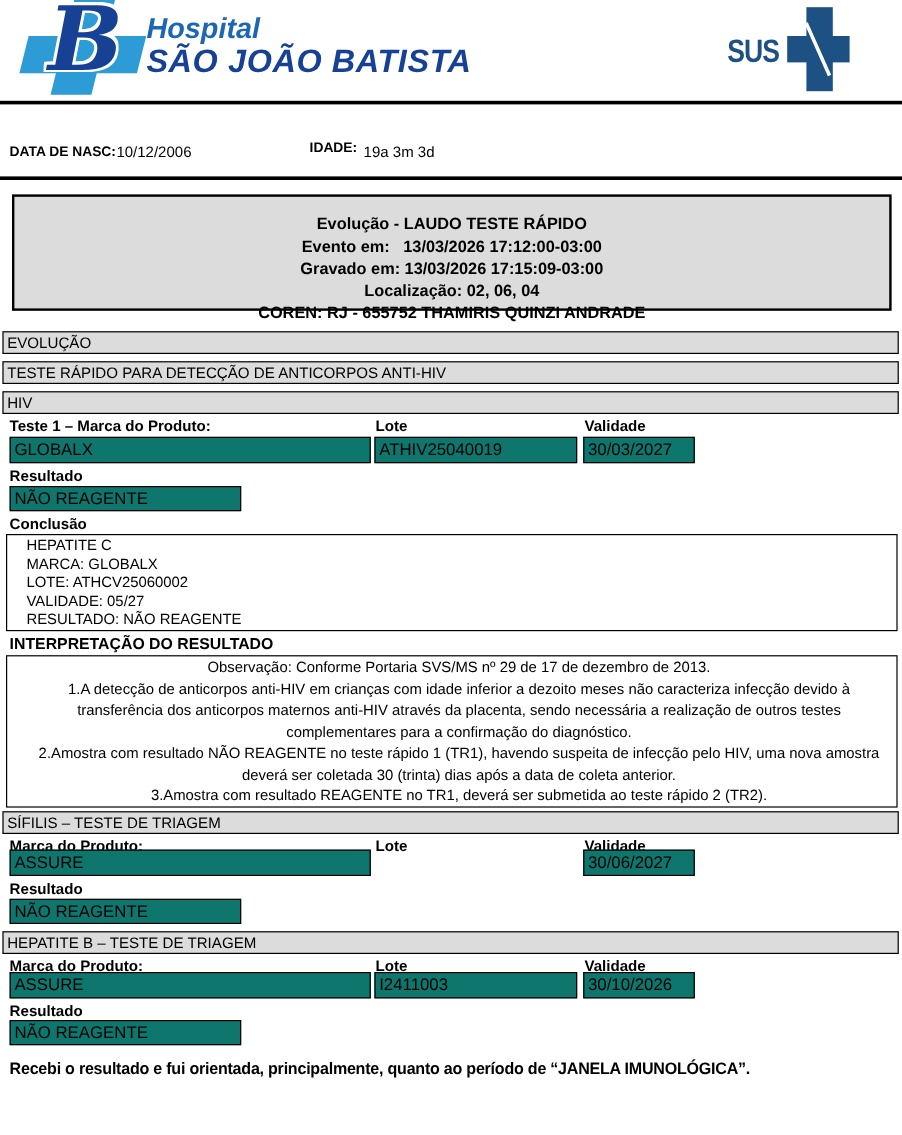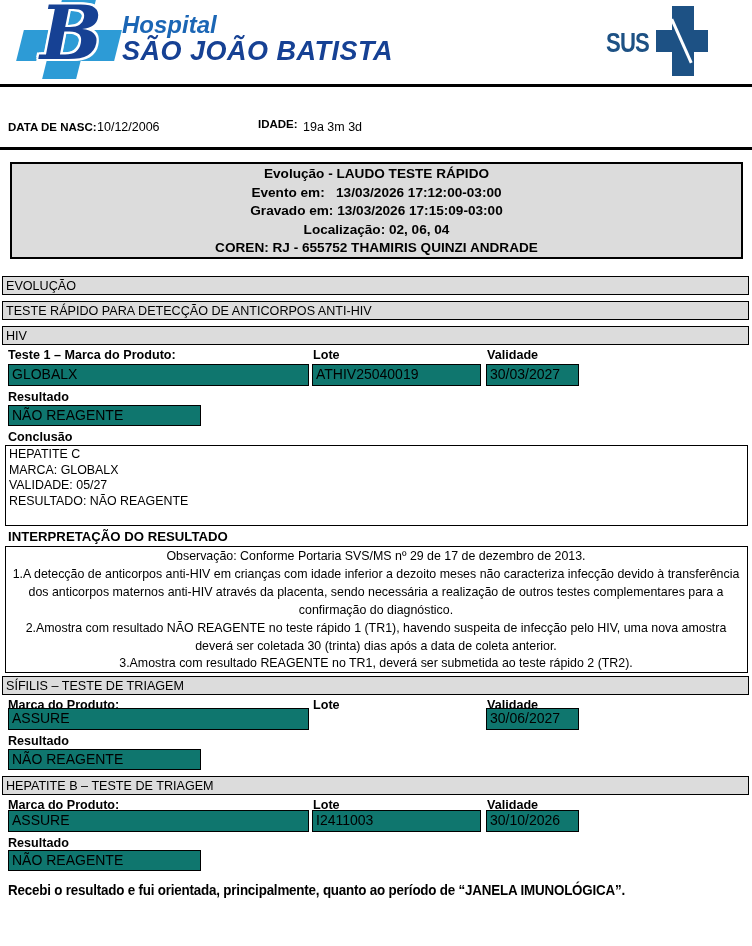--- a/index.html
+++ b/index.html
@@ -32,37 +32,37 @@
   
   .pt-row1 { position:absolute; left:8px; top:93px; white-space:nowrap; }
   .pt-label { font-weight:bold; font-size:11px; }
   .pt-name { font-weight:bold; font-size:15px; margin-left:5px; }
   .pt-abs { position:absolute; white-space:nowrap; }
   .lbl-sm { font-weight:bold; font-size:11.5px; }
   .val-sm { font-size:12.5px; }
   
   .evo-box { position:absolute; left:10px; right:9px; top:162px; height:97px; box-sizing:border-box;
              background:var(--gray,#DCDCDC); border:2px solid #000; text-align:center;
-             font-weight:bold; font-size:13.6px; line-height:18.5px; padding-top:1px; }
+             font-weight:bold; font-size:13.6px; line-height:18.5px; padding-top:14px; }
   .evo-box .pre { white-space:pre; }
   
   .gray-bar { position:absolute; left:2px; right:3px; height:19px; box-sizing:border-box;
               background:var(--gray,#DCDCDC); border:1px solid #000;
               font-size:12.6px; line-height:16px; padding:1px 0 0 3px; }
   
   .flabel { position:absolute; font-weight:bold; font-size:12.6px; white-space:nowrap; }
   .vbox { position:absolute; height:22px; box-sizing:border-box; border:1px solid #000; background:#0f766e;
           font-size:14px; line-height:19px; padding-left:3px; white-space:nowrap; overflow:hidden; }
   .col1 { left:8px;   width:301px; }
   .col2 { left:312px; width:169px; }
   .col3 { left:486px; width:93px;  }
   .lcol1 { left:8px; } .lcol2 { left:313px; } .lcol3 { left:487px; }
   .resbox { left:8px; width:193px; height:21px; }
   .big-box { position:absolute; left:5px; right:4px; box-sizing:border-box; border:1px solid #000;
-             background:#fff; font-size:12.4px; padding:1px 4px 0 3px; }
+             background:#fff; font-size:12.4px; padding:1px 4px 0 16px; }
   .concl-box { top:445px; height:81px; line-height:15.5px; }
   .interp-box { top:546px; height:127px; line-height:17.9px;text-align:center; }
   .interp-box p { margin:0; }
   .sec-label { position:absolute; left:8px; font-weight:bold; font-size:12.6px; }
   .interp-label { font-size:13.2px; }
   
   .footer { position:absolute; left:8px; top:883px; font-weight:bold; font-size:13.8px;
             letter-spacing:-0.2px; transform:scaleX(0.97); transform-origin:left; white-space:nowrap; }
 </style>
 </head>
@@ -118,20 +118,21 @@
   <div class="vbox col1" style="top:364px;">GLOBALX</div>
   <div class="vbox col2" style="top:364px;">ATHIV25040019</div>
   <div class="vbox col3" style="top:364px;">30/03/2027</div>
   <span class="flabel lcol1" style="top:390px;">Resultado</span>
   <div class="vbox resbox" style="top:405px;">NÃO REAGENTE</div>
 
   <span class="sec-label" style="top:430px;">Conclusão</span>
   <div class="big-box concl-box">
     <div>HEPATITE C</div>
     <div>MARCA: GLOBALX</div>
+    <div>LOTE: ATHCV25060002</div>
     <div>VALIDADE: 05/27</div>
     <div>RESULTADO: NÃO REAGENTE</div>
   </div>
 
   <span class="sec-label interp-label" style="top:529px;">INTERPRETAÇÃO DO RESULTADO</span>
   <div class="big-box interp-box">
     <p>Observação: Conforme Portaria SVS/MS nº 29 de 17 de dezembro de 2013.</p>
     <p>1.A detecção de anticorpos anti-HIV em crianças com idade inferior a dezoito meses não caracteriza infecção devido à transferência dos anticorpos maternos anti-HIV através da placenta, sendo necessária a realização de outros testes complementares para a confirmação do diagnóstico.</p>
     <p>2.Amostra com resultado NÃO REAGENTE no teste rápido 1 (TR1), havendo suspeita de infecção pelo HIV, uma nova amostra deverá ser coletada 30 (trinta) dias após a data de coleta anterior.</p>
     <p>3.Amostra com resultado REAGENTE no TR1, deverá ser submetida ao teste rápido 2 (TR2).</p>

